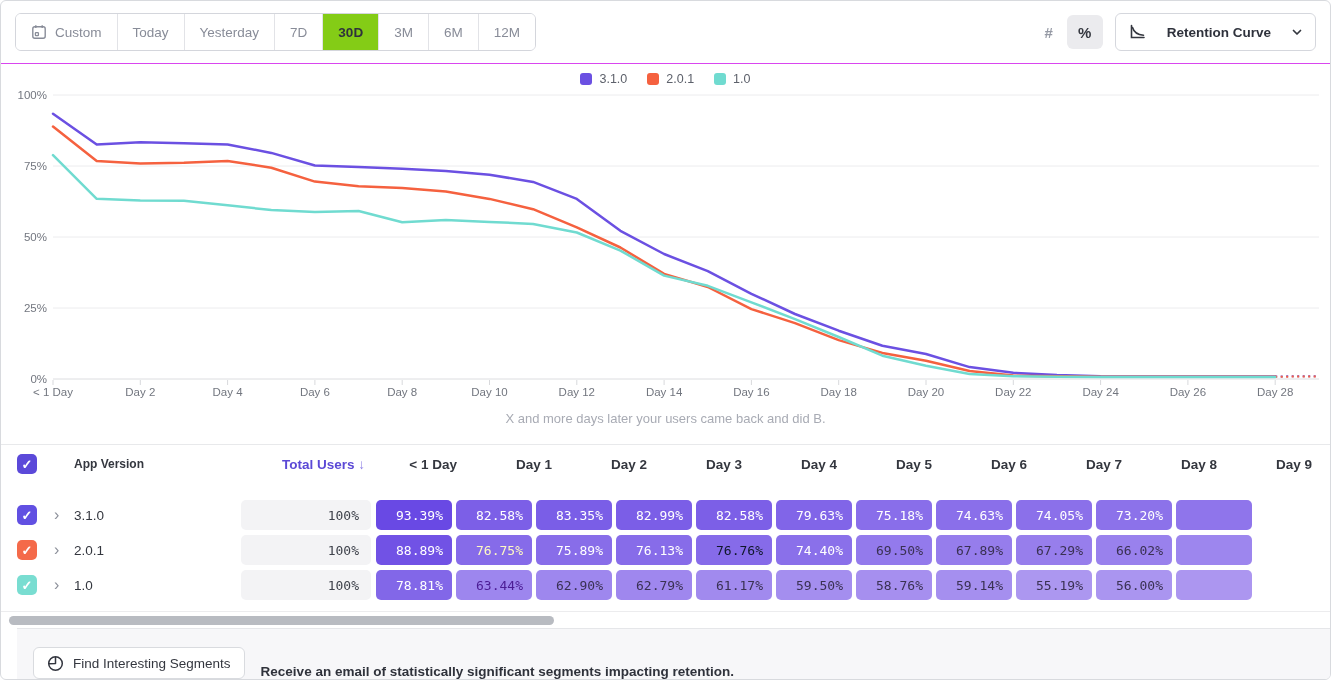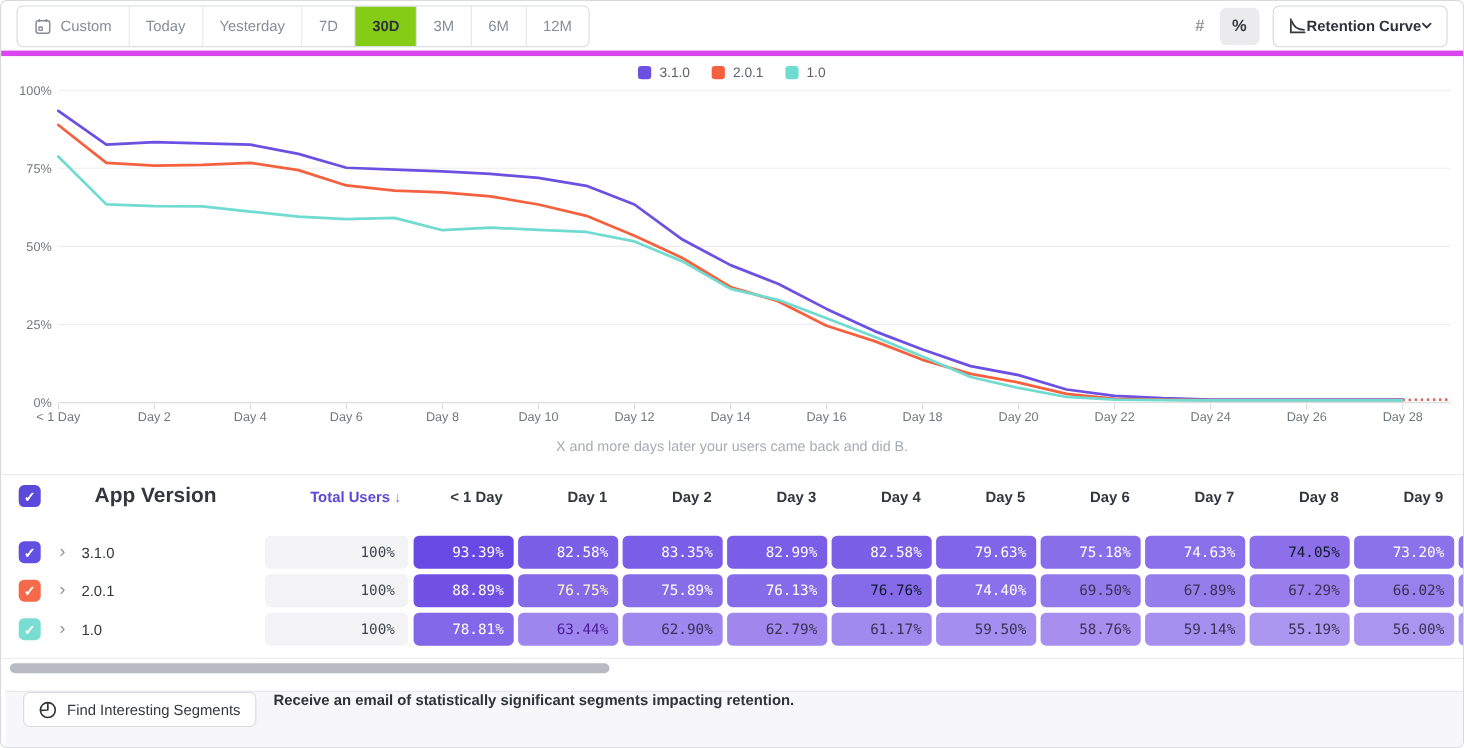--- a/index.html
+++ b/index.html
@@ -4,21 +4,21 @@
 <style>
   * { margin:0; padding:0; box-sizing:border-box; }
   html,body { background:#fff; }
   body { font-family:"Liberation Sans", sans-serif; color:#3a3d47; }
   .app {
     position:relative; width:1331px; height:680px;
     border:1px solid #d8dade; border-radius:6px; background:#fff; overflow:hidden;
   }
   
   .toolbar {
-    height:50px; border-bottom:5px solid #d946ef;
+    height:63px; border-bottom:1px solid #d946ef;
     display:flex; align-items:center; justify-content:space-between; padding:0 14px;
   }
   .seg-group {
     display:flex; align-items:stretch; height:38px;
     border:1px solid #d4d6dc; border-radius:6px; overflow:hidden; background:#fff;
   }
   .range-btn {
     display:flex; align-items:center; gap:8px; padding:0 15px;
     font-size:13.5px; color:#888c98; border-right:1px solid #e2e3e7; cursor:pointer;
     white-space:nowrap; background:#fff;
@@ -27,21 +27,21 @@
   .range-btn.selected { background:#84cc16; color:#2f323c; font-weight:bold; }
   .range-btn svg { display:block; }
   .toolbar-right { display:flex; align-items:center; gap:12px; }
   .mode-group { display:flex; align-items:center; height:34px; border-radius:6px; }
   .mode-btn {
     width:36px; height:34px; display:flex; align-items:center; justify-content:center;
     font-size:15px; color:#969aa5; border-radius:6px; cursor:pointer; font-weight:bold;
   }
   .mode-btn.selected { background:#ebebee; color:#34373f; }
   .chart-type-btn {
-    display:flex; align-items:center; gap:0; height:38px; padding:0 13px;
+    display:flex; align-items:center; gap:21px; height:38px; padding:0 13px;
     border:1px solid #d5d7dd; border-radius:6px; background:#fff; cursor:pointer;
   }
   .chart-type-btn .lbl { font-size:13.5px; font-weight:bold; color:#2f323c; }
   
   .chart-sec { position:relative; }
   .legend { display:flex; justify-content:center; align-items:center; gap:20px; margin-top:7px; height:16px; }
   .legend-item { display:flex; align-items:center; gap:7px; font-size:12.5px; color:#5d616b; }
   .legend-swatch { width:12px; height:12px; border-radius:3px; }
   #chart-svg { display:block; margin-top:2px; }
   .gridline { stroke:#ececee; stroke-width:1; }
@@ -58,50 +58,50 @@
   .t-row { display:flex; align-items:center; }
   .t-head { height:38px; }
   .col-check { width:48px; padding-left:16px; display:flex; align-items:center; flex:none; }
   .checkbox {
     width:20px; height:20px; border-radius:5px; display:flex; align-items:center; justify-content:center;
     color:#fff; font-size:13px; font-weight:bold; cursor:pointer;
   }
   .col-label { width:192px; display:flex; align-items:center; flex:none; }
   .chev-spacer { width:25px; display:flex; align-items:center; justify-content:flex-start; padding-left:5px; }
   .row-chevron { color:#8d919b; font-size:16px; line-height:1; cursor:pointer; }
-  .head-label { font-size:19px; font-weight:bold; color:#34373f;margin-left:12px; }
+  .head-label { font-size:12px; font-weight:bold; color:#34373f; }
   .row-label { font-size:13.5px; color:#34373f; }
   .col-total { width:130px; flex:none; display:flex; justify-content:flex-end;align-items:flex-end; }
   .total-head { font-size:13.5px; font-weight:bold; color:#5b49d6; padding-right:6px; cursor:pointer; }
   .total-head .arrow { color:#8d7fe6; font-weight:normal; }
   .total-cell {
     width:130px; height:30px; background:#f3f3f5; border-radius:5px;
     font-family:"DejaVu Sans Mono", monospace; font-size:13px; color:#3f434c;
     display:flex; align-items:center; justify-content:flex-end; padding-right:12px;
   }
   .cells { display:flex; gap:4px; margin-left:5px; flex:none; }
   .hcell {
     width:91px; text-align:right; padding-right:10px;
     font-size:13.5px; font-weight:bold; color:#34373f;
   }
   .cell {
-    width:91px; height:30px; border-radius:5px; flex:none;
+    width:76px; height:30px; border-radius:5px; flex:none;
     font-family:"DejaVu Sans Mono", monospace; font-size:13px;
     display:flex; align-items:center; justify-content:flex-end; padding-right:9px;
   }
   .rows-wrap { padding-top:17px; padding-bottom:6px; border-bottom:1px solid #ececee; }
   .data-row { margin-bottom:5px; }
   
   .hscroll { height:9px; margin:4px 0 3px 0; position:relative; }
   .hscroll .thumb { position:absolute; left:8px; top:0; width:545px; height:9px; border-radius:5px; background:#b8bbc1; cursor:pointer; }
   
   .footer {
-    position:absolute; left:4px; right:0; bottom:0; height:51px;
+    position:absolute; left:16px; right:0; bottom:0; height:51px;
     background:#f7f7f9; border-top:1px solid #e5e6e9;
-    display:flex; align-items:flex-start; gap:16px; padding:0 16px;
+    display:flex; align-items:flex-end; gap:16px; padding:0 16px;
   }
   .segments-btn {
     display:flex; align-items:center; gap:9px; height:32px; padding:0 13px;
     background:#fff; border:1px solid #d9dbdf; border-radius:6px; cursor:pointer;
     font-size:13.5px; color:#34373f; white-space:nowrap;
   }
   .footer-msg { font-size:13.5px; font-weight:bold; color:#2f323b; }
 </style>
 </head>
 <body>
@@ -268,21 +268,21 @@
           </div>
           <div class="cells">
             <div class="cell" style="background: rgb(105, 73, 228); color: rgb(255, 255, 255);">93.39%</div>
             <div class="cell" style="background: rgb(124, 95, 231); color: rgb(255, 255, 255);">82.58%</div>
             <div class="cell" style="background: rgb(122, 94, 231); color: rgb(255, 255, 255);">83.35%</div>
             <div class="cell" style="background: rgb(123, 94, 231); color: rgb(255, 255, 255);">82.99%</div>
             <div class="cell" style="background: rgb(124, 95, 231); color: rgb(255, 255, 255);">82.58%</div>
             <div class="cell" style="background: rgb(129, 101, 232); color: rgb(255, 255, 255);">79.63%</div>
             <div class="cell" style="background: rgb(137, 110, 234); color: rgb(255, 255, 255);">75.18%</div>
             <div class="cell" style="background: rgb(138, 111, 234); color: rgb(255, 255, 255);">74.63%</div>
-            <div class="cell" style="background: rgb(139, 112, 234); color: #0f172a; padding-left: 44px;">74.05%</div>
+            <div class="cell" style="background: rgb(139, 112, 234); color: #ffffff; padding-left: 44px;">74.05%</div>
             <div class="cell" style="background: rgb(140, 114, 234); color: rgb(255, 255, 255);">73.20%</div>
             <div class="cell" style="background: rgb(143, 117, 235);"></div>
           </div>
         </div>
         <div class="t-row data-row">
           <div class="col-check">
             <div class="checkbox" style="background: rgb(244, 106, 74);">✓</div>
           </div>
           <div class="col-label">
             <div class="chev-spacer">

